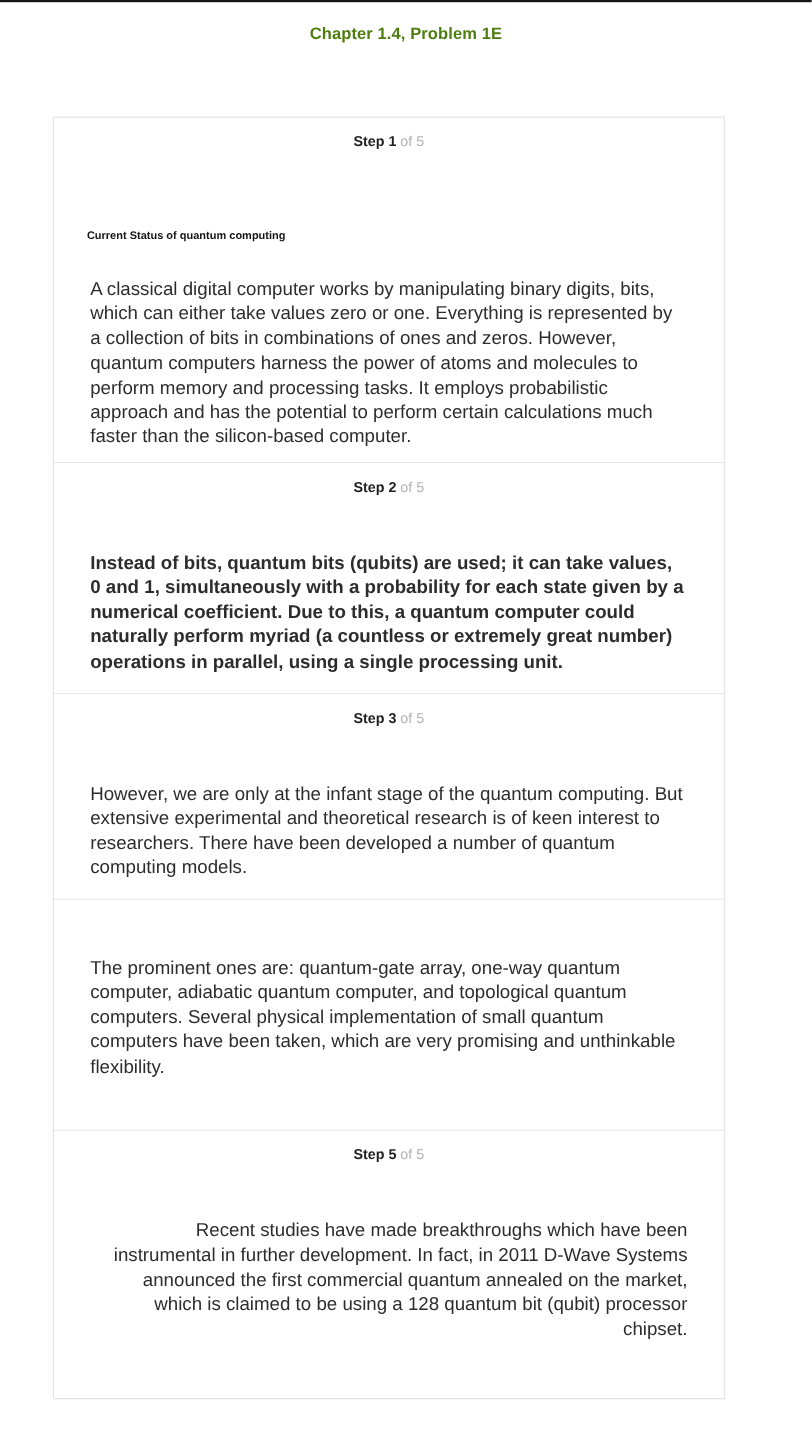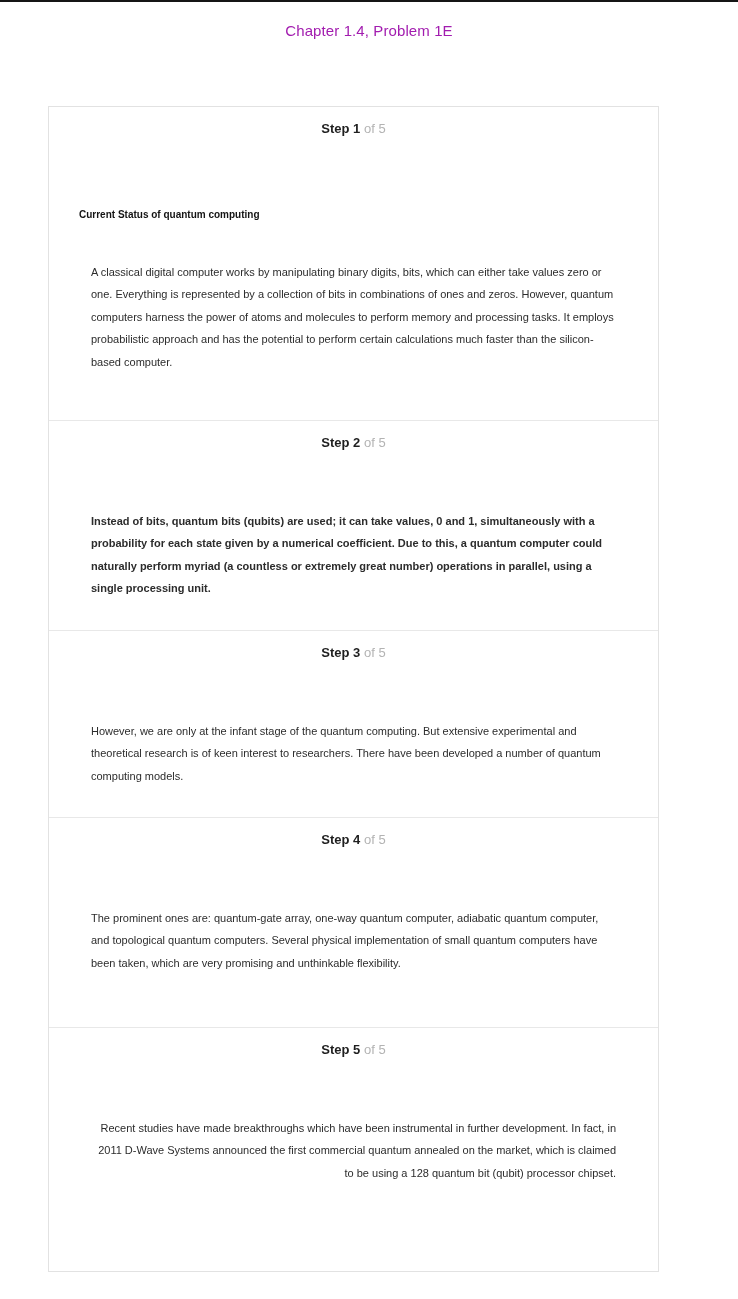--- a/index.html
+++ b/index.html
@@ -22,22 +22,22 @@
     width: 738px;
     height: 2px;
     background: #151515;
   }
   .page {
     padding-top: 10px;
   }
   .page-title {
     text-align: center;
     font-size: 15px;
-    font-weight: normal;
-    color: #a21caf;
+    font-weight: bold;
+    color: #4d7c0f;
     letter-spacing: 0.1px;
     margin: 0;
     padding-top: 12px;
   }
   .page-subtitle {
     text-align: center;
     font-size: 14.5px;
     font-weight: bold;
     color: #a9a9a9;
     margin: 0;
@@ -79,24 +79,24 @@
     padding: 0 30px 0 30px;
   }
   .step-heading {
     font-size: 10px;
     font-weight: bold;
     color: #141414;
     margin: 0;
     padding-top: 73px;
   }
   .step-text {
-    font-size: 11px;
+    font-size: 17px;
     line-height: 22.4px;
     color: #2c2c2c;
-    margin: 12px;
+    margin: 3px;
     text-align: left;
   }
   .step-1 .step-text { padding-top: 29px; }
   .step-2 .step-text { padding-top: 48px; font-weight: bold; }
   .step-3 .step-text { padding-top: 48px; }
   .step-4 .step-text { padding-top: 48px; }
   .step-5 .step-text { padding-top: 48px; text-align: right; }
 
   .step-1 { height: 313px; }
   .step-2 { height: 210px; }
@@ -140,24 +140,20 @@
       <div class="step-header">
         <span class="step-label">Step 3</span>
         <span class="step-of">of 5</span>
       </div>
       <div class="step-body">
         <p class="step-text">However, we are only at the infant stage of the quantum computing. But extensive experimental and theoretical research is of keen interest to researchers. There have been developed a number of quantum computing models.</p>
       </div>
     </div>
 
     <div class="step-block step-4">
-      <div class="step-header">
-        <span class="step-label">Step 4</span>
-        <span class="step-of">of 5</span>
-      </div>
       <div class="step-body">
         <p class="step-text">The prominent ones are: quantum-gate array, one-way quantum computer, adiabatic quantum computer, and topological quantum computers. Several physical implementation of small quantum computers have been taken, which are very promising and unthinkable flexibility.</p>
       </div>
     </div>
 
     <div class="step-block step-5">
       <div class="step-header">
         <span class="step-label">Step 5</span>
         <span class="step-of">of 5</span>
       </div>

